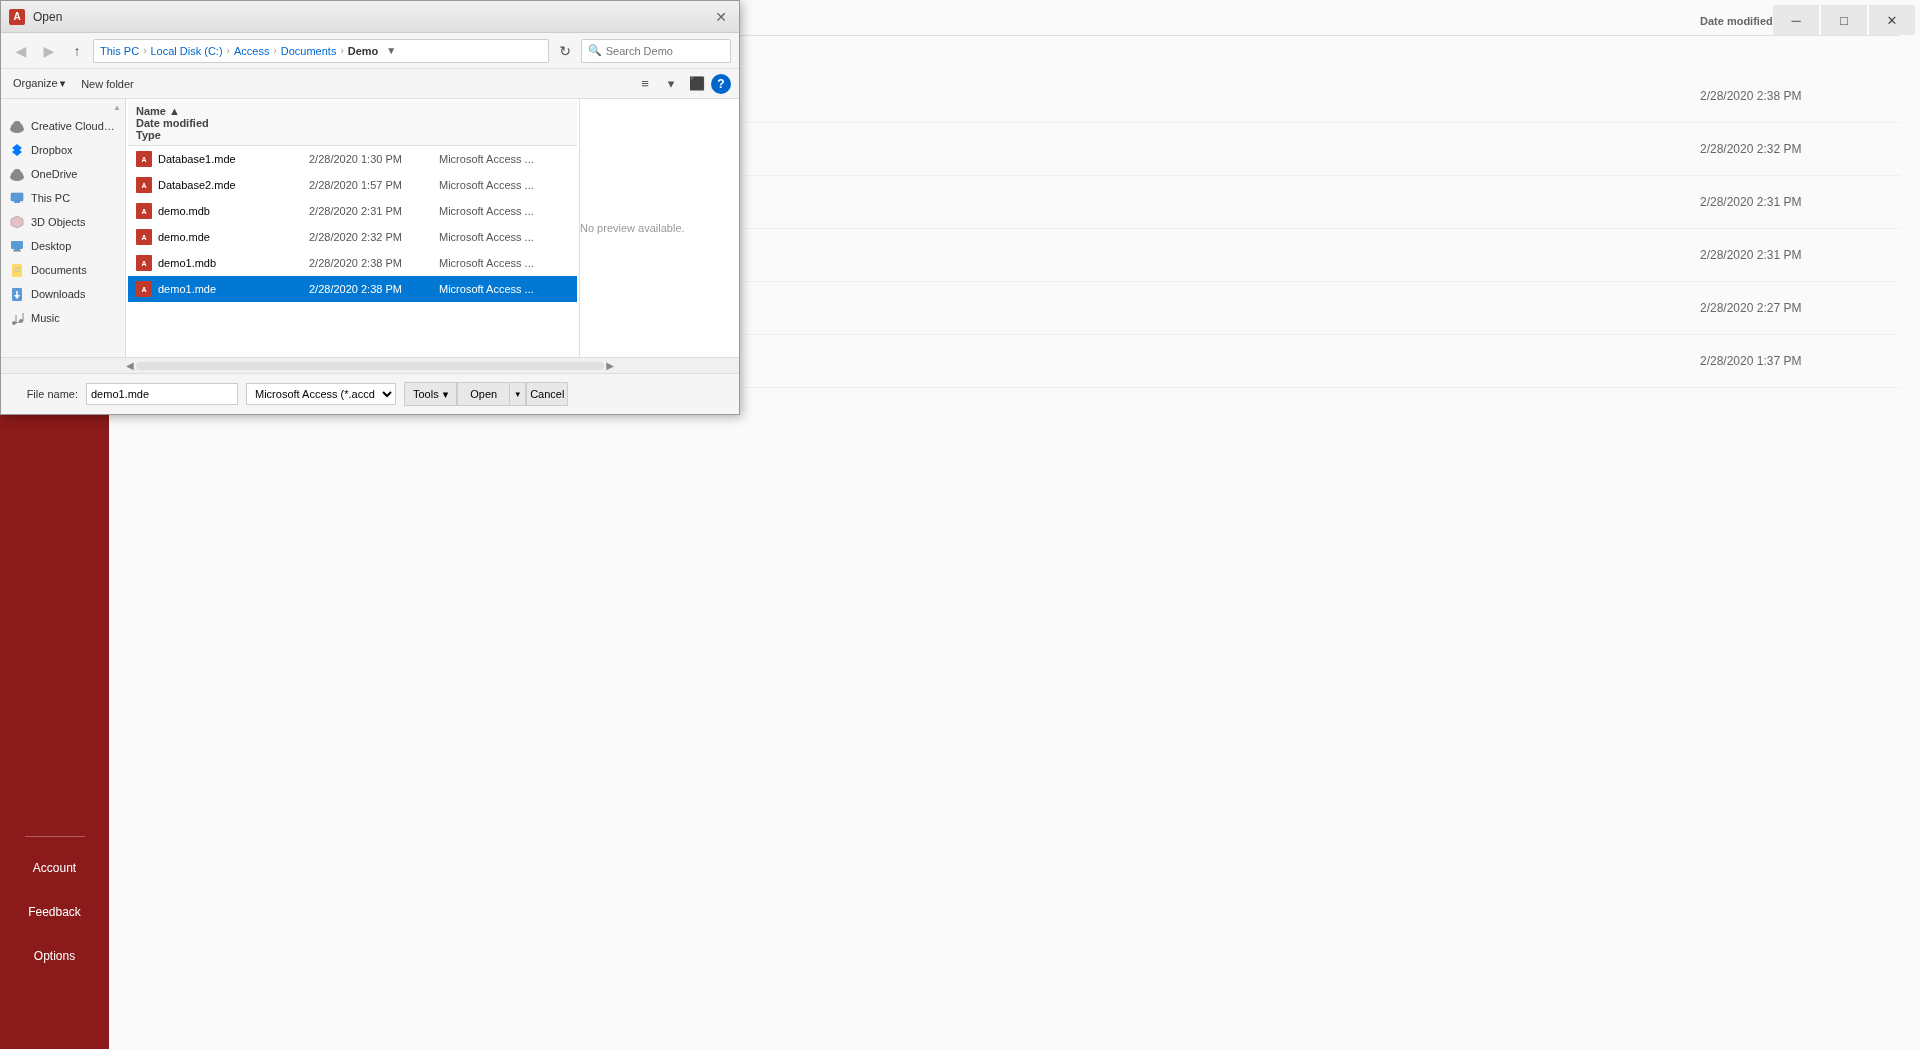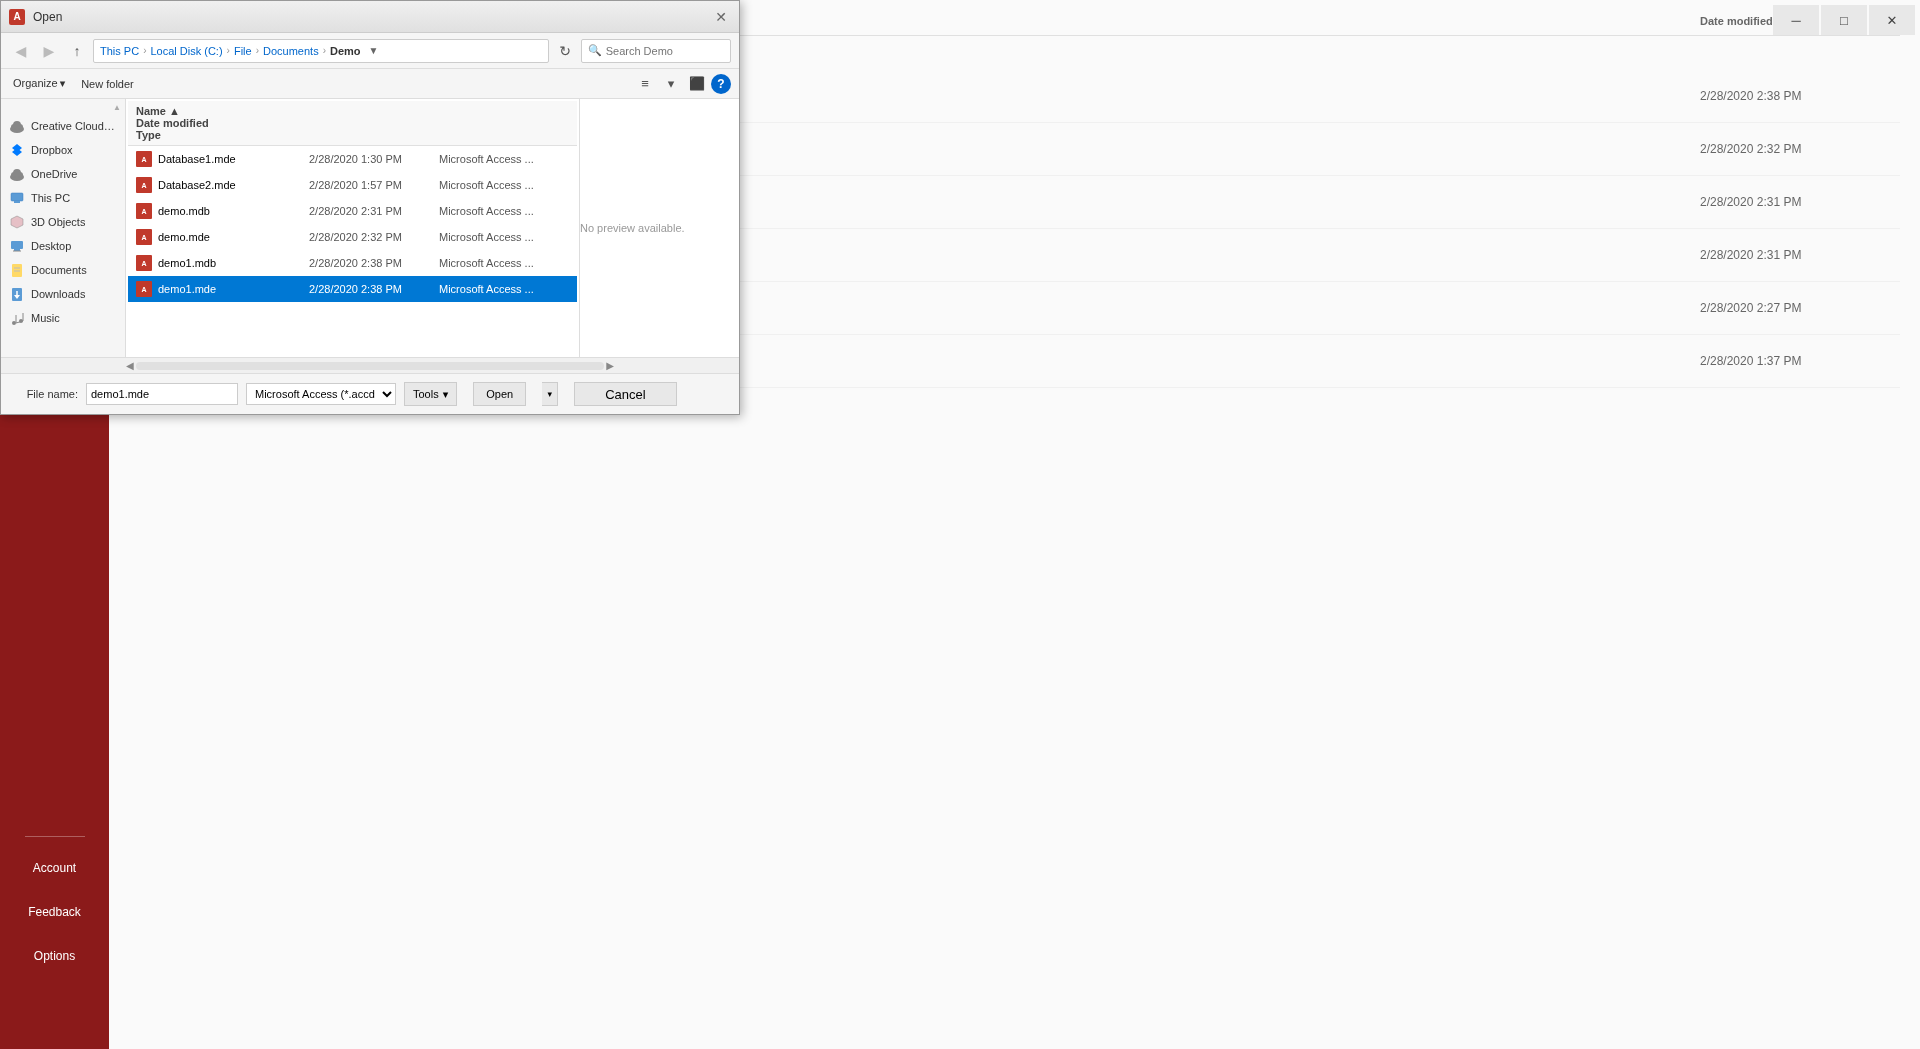--- a/index.html
+++ b/index.html
@@ -494,21 +494,21 @@
       height: 22px;
       border: 1px solid #ccc;
       font-size: 11px;
       background: white;
       padding: 0 4px;
     }
 
     .footer-buttons {
       display: flex;
       justify-content: flex-end;
-      gap: 16px;
+      gap: 0;
       align-items: flex-end;
     }
 
     .tools-btn {
       height: 24px;
       padding: 0 8px;
       background: #e8e8e8;
       border: 1px solid #ccc;
       font-size: 11px;
       cursor: pointer;
@@ -534,24 +534,24 @@
       border-left: none;
       cursor: pointer;
       display: flex;
       align-items: center;
       justify-content: center;
       font-size: 9px;
     }
 
     .cancel-btn {
       height: 24px;
-      padding: 0 30px;
+      padding: 0 3px;
       background: #e8e8e8;
       border: 1px solid #ccc;
-      font-size: 13px;
+      font-size: 11px;
       cursor: pointer;
     }
 
     
     .help-icon-circle {
       width: 20px;
       height: 20px;
       border-radius: 50%;
       background: #0066cc;
       color: white;
@@ -762,21 +762,21 @@
   <div class="dialog-toolbar">
     <button class="dialog-nav-btn" disabled="">◀</button>
     <button class="dialog-nav-btn" disabled="">▶</button>
     <button class="dialog-nav-btn">↑</button>
 
     <div class="breadcrumb-bar">
       <span class="breadcrumb-item">This PC</span>
       <span class="breadcrumb-separator">›</span>
       <span class="breadcrumb-item">Local Disk (C:)</span>
       <span class="breadcrumb-separator">›</span>
-      <span class="breadcrumb-item">File</span>
+      <span class="breadcrumb-item">Access</span>
       <span class="breadcrumb-separator">›</span>
       <span class="breadcrumb-item">Documents</span>
       <span class="breadcrumb-separator">›</span>
       <span class="breadcrumb-current">Demo</span>
       <span class="breadcrumb-dropdown">▼</span>
     </div>
 
     <button class="refresh-btn">↻</button>
 
     <div class="search-box">

